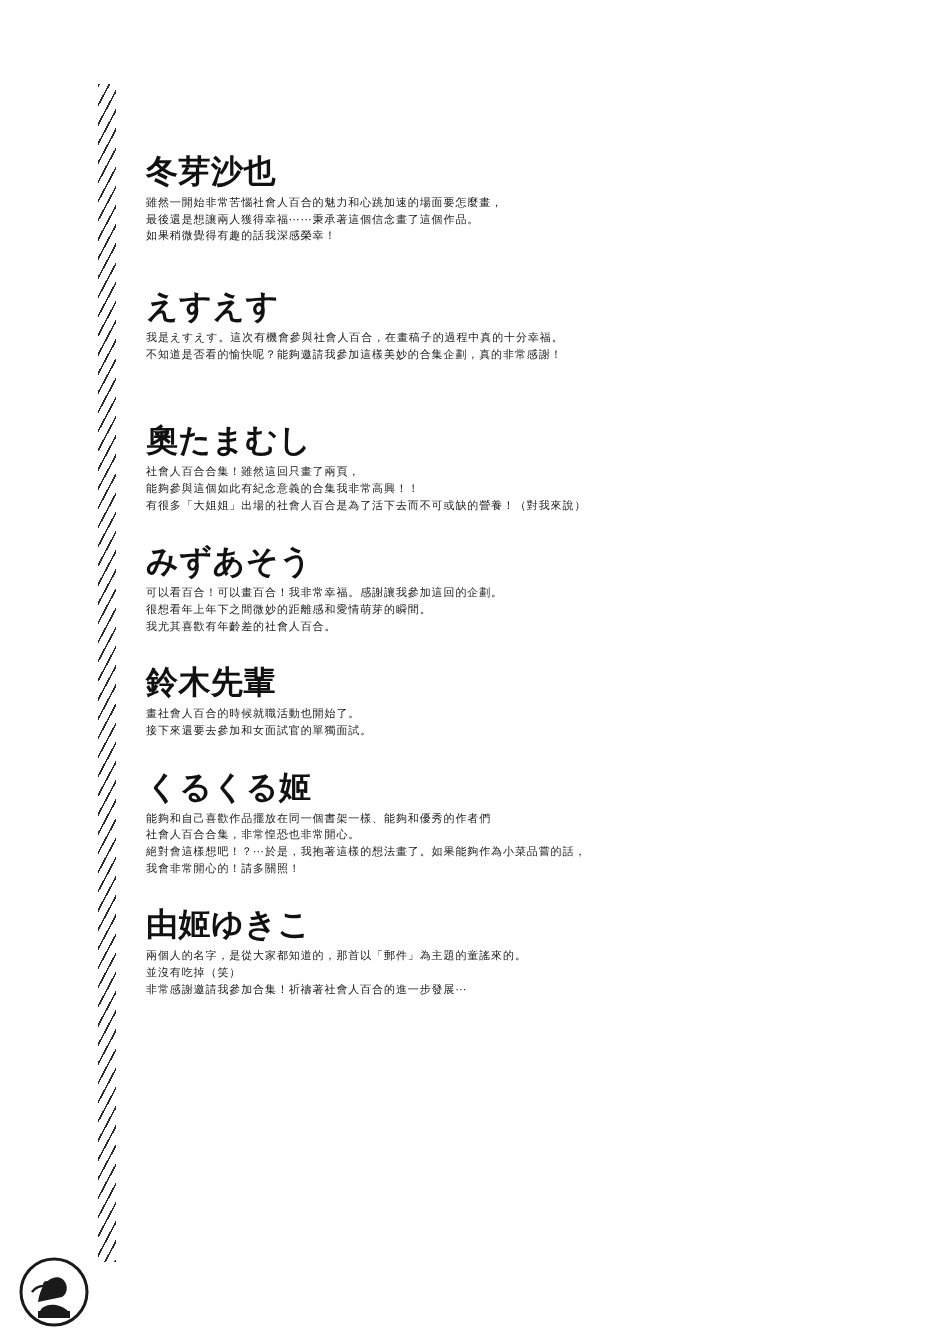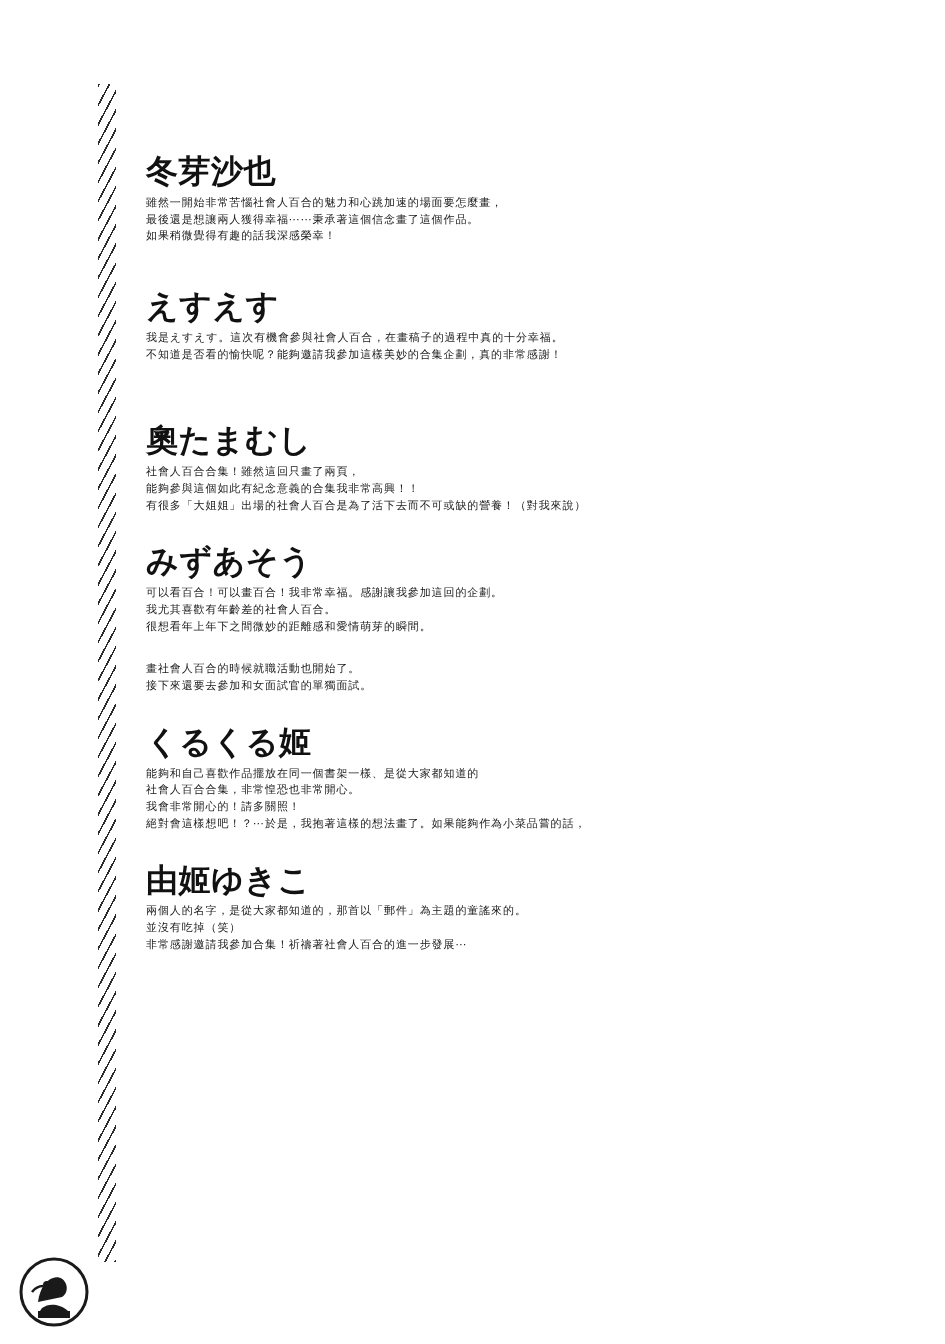--- a/index.html
+++ b/index.html
@@ -112,36 +112,37 @@
   <div class="entry gap-md">
     <h2 class="entry-name">奧たまむし</h2>
     <p class="entry-line">社會人百合合集！雖然這回只畫了兩頁，</p>
     <p class="entry-line">能夠參與這個如此有紀念意義的合集我非常高興！！</p>
     <p class="entry-line">有很多「大姐姐」出場的社會人百合是為了活下去而不可或缺的營養！（對我來說）</p>
   </div>
 
   <div class="entry gap-md">
     <h2 class="entry-name">みずあそう</h2>
     <p class="entry-line">可以看百合！可以畫百合！我非常幸福。感謝讓我參加這回的企劃。</p>
+    <p class="entry-line">很想看年上年下之間微妙的距離感和愛情萌芽的瞬間。</p>
     <p class="entry-line">我尤其喜歡有年齡差的社會人百合。</p>
-    <p class="entry-line">很想看年上年下之間微妙的距離感和愛情萌芽的瞬間。</p>
   </div>
 
 
   <div class="entry gap-md">
+    <h2 class="entry-name">鈴木先輩</h2>
     <p class="entry-line">畫社會人百合的時候就職活動也開始了。</p>
     <p class="entry-line">接下來還要去參加和女面試官的單獨面試。</p>
   </div>
 
   <div class="entry gap-md">
     <h2 class="entry-name">くるくる姬</h2>
-    <p class="entry-line">能夠和自己喜歡作品擺放在同一個書架一樣、是從大家都知道的</p>
+    <p class="entry-line">能夠和自己喜歡作品擺放在同一個書架一樣、能夠和優秀的作者們</p>
     <p class="entry-line">社會人百合合集，非常惶恐也非常開心。</p>
+    <p class="entry-line">絕對會這樣想吧！？⋯於是，我抱著這樣的想法畫了。如果能夠作為小菜品嘗的話，</p>
     <p class="entry-line">我會非常開心的！請多關照！</p>
-    <p class="entry-line">絕對會這樣想吧！？⋯於是，我抱著這樣的想法畫了。如果能夠作為小菜品嘗的話，</p>
   </div>
 
   <div class="entry gap-sm">
     <h2 class="entry-name">由姬ゆきこ</h2>
     <p class="entry-line">兩個人的名字，是從大家都知道的，那首以「郵件」為主題的童謠來的。</p>
     <p class="entry-line">並沒有吃掉（笑）</p>
     <p class="entry-line">非常感謝邀請我參加合集！祈禱著社會人百合的進一步發展⋯</p>
   </div>
 
 </div>

